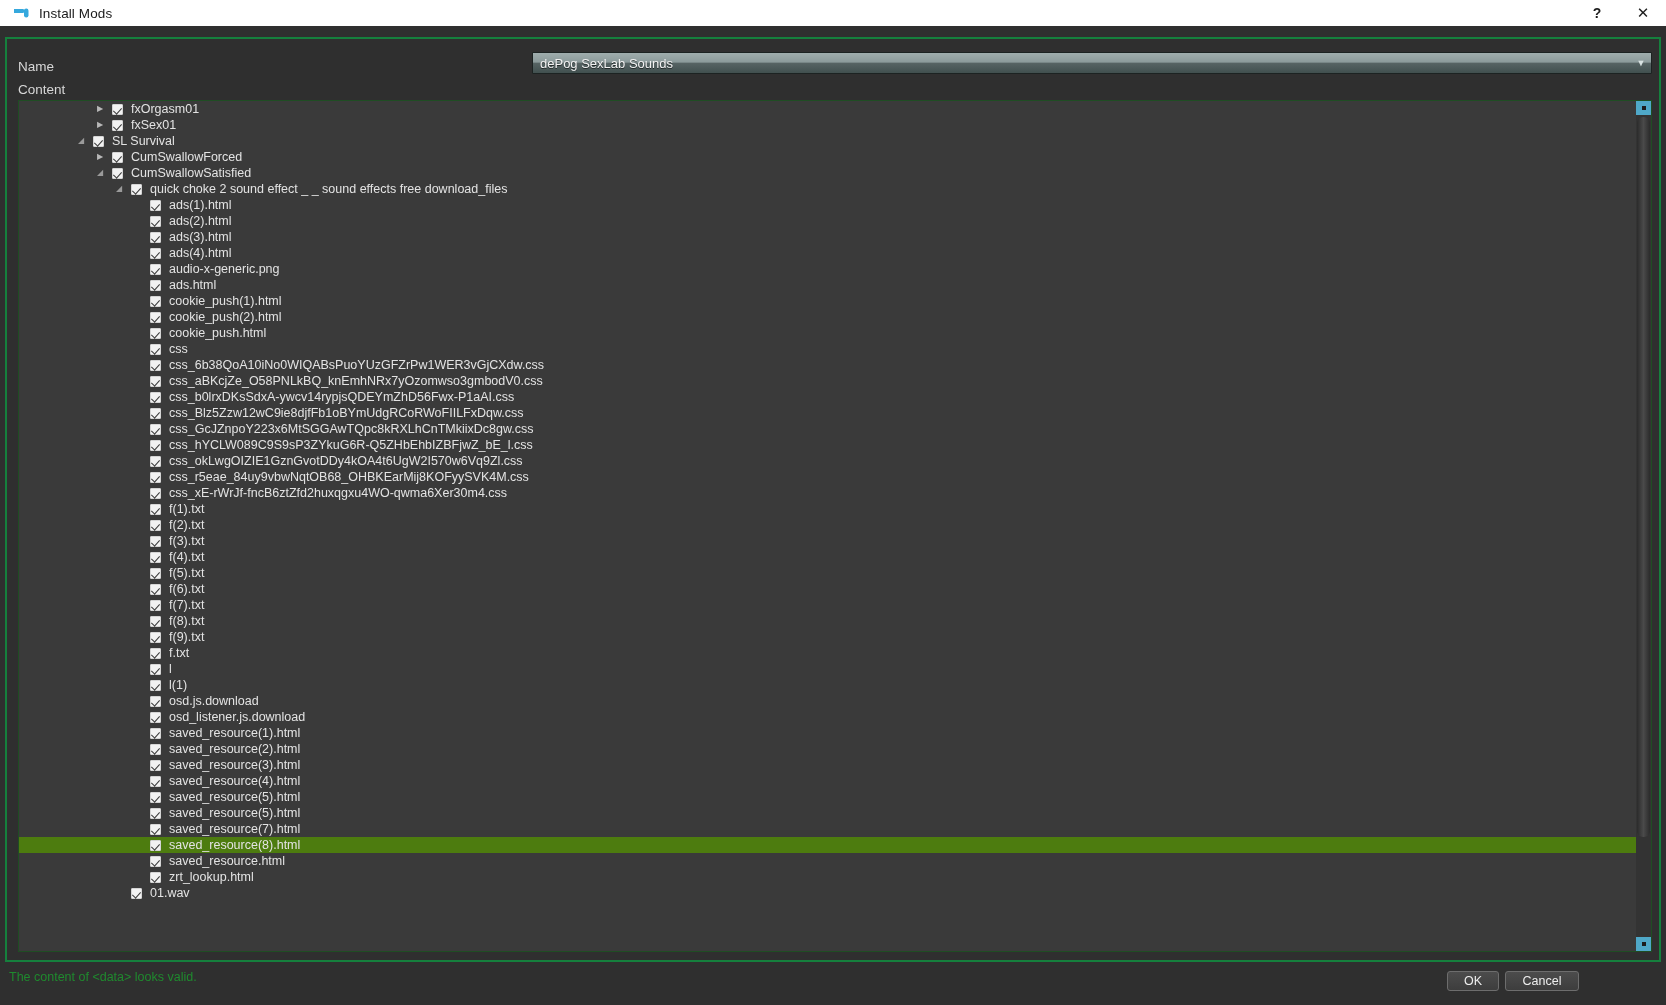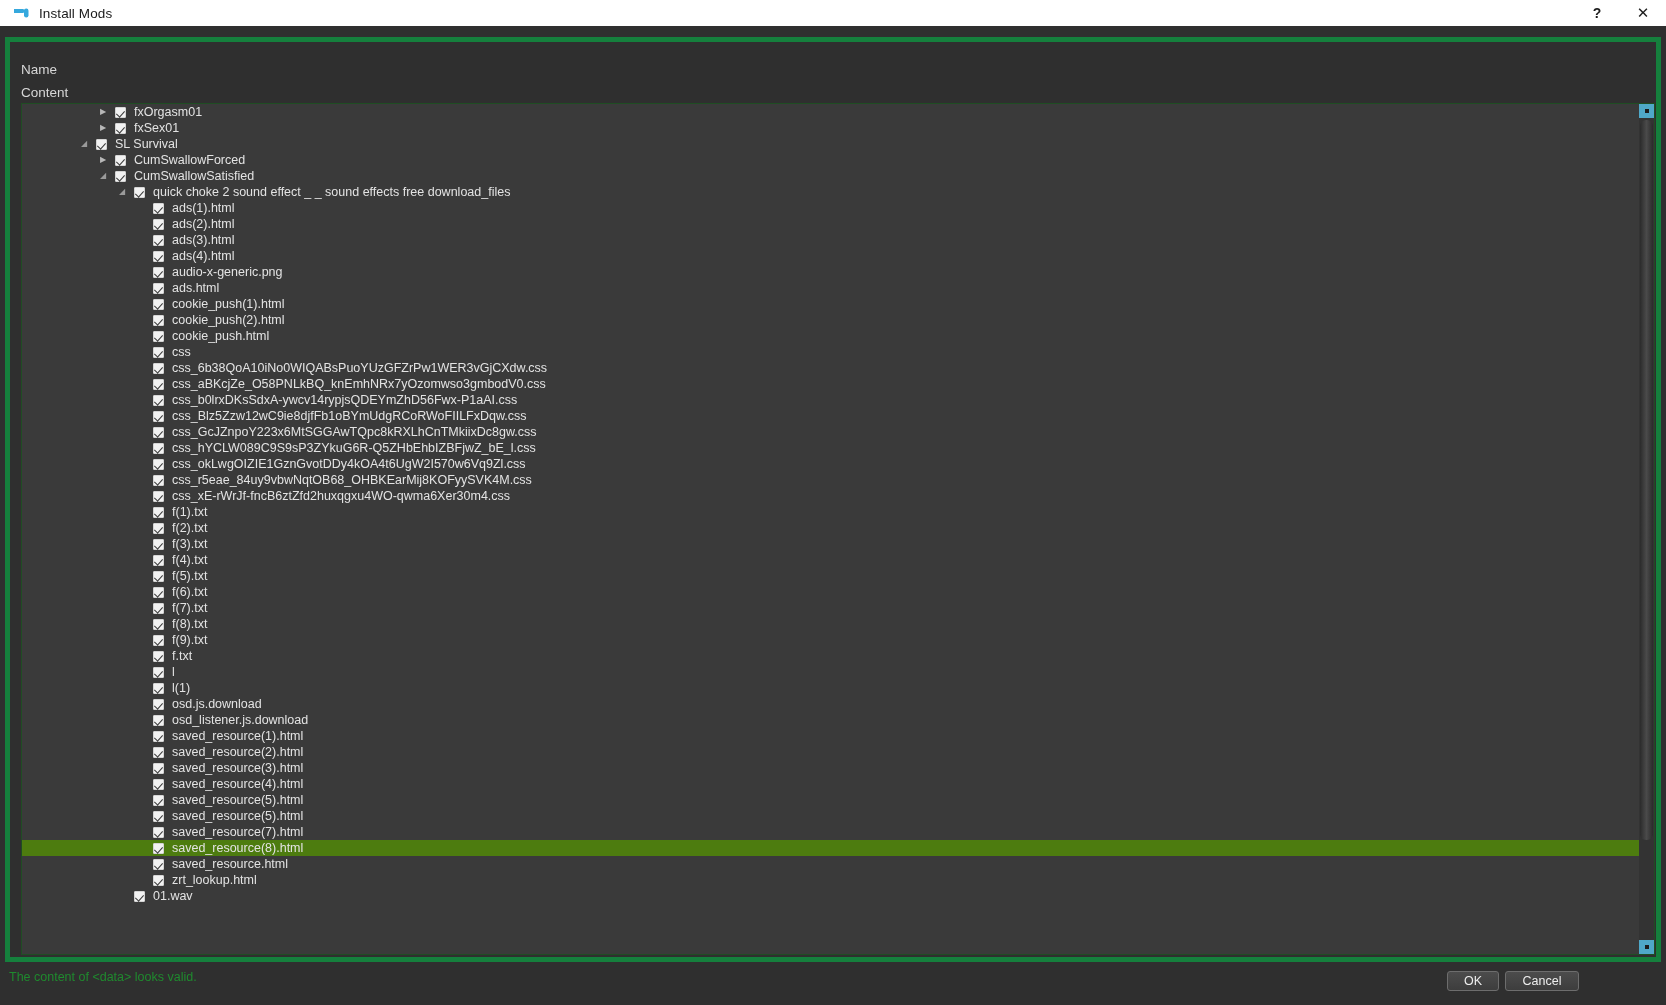--- a/index.html
+++ b/index.html
@@ -37,21 +37,21 @@
   #dialog {
     position: absolute; left: 0; top: 26px;
     width: 1666px; height: 979px;
     background: #2f2f2f;
   }
 
   
   #formframe {
     position: absolute; left: 5px; top: 11px;
     width: 1656px; height: 925px;
-    border: 5px solid #15803d;
+    border: 2px solid #15803d;
     background: #2f2f2f;
   }
 
   .row-label {
     position: absolute;
     font-size: 13.5px; color: #d7d7d7;
   }
   #label-name    { left: 11px; top: 20px; }
   #label-content { left: 11px; top: 43px; text-align: right; }
 
@@ -180,20 +180,24 @@
   <span class="tb-btn">✕</span>
 </div>
 
 <div id="dialog">
 
   <div id="formframe">
 
     <span class="row-label" id="label-name">Name</span>
     <span class="row-label" id="label-content">Content</span>
 
+    <div id="name-combo">
+      <span class="combo-value">dePog SexLab Sounds</span>
+      <span class="combo-arrow">▼</span>
+    </div>
 
     <div id="tree-panel">
       <div id="tree-scroll">
           <div class="tree-row">
             <span style="width: 75px; flex: 0 0 auto;"></span>
             <span class="twisty ">▶</span>
             <span class="cb"></span>
             <span class="tree-label">fxOrgasm01</span>
           </div>
           <div class="tree-row">

